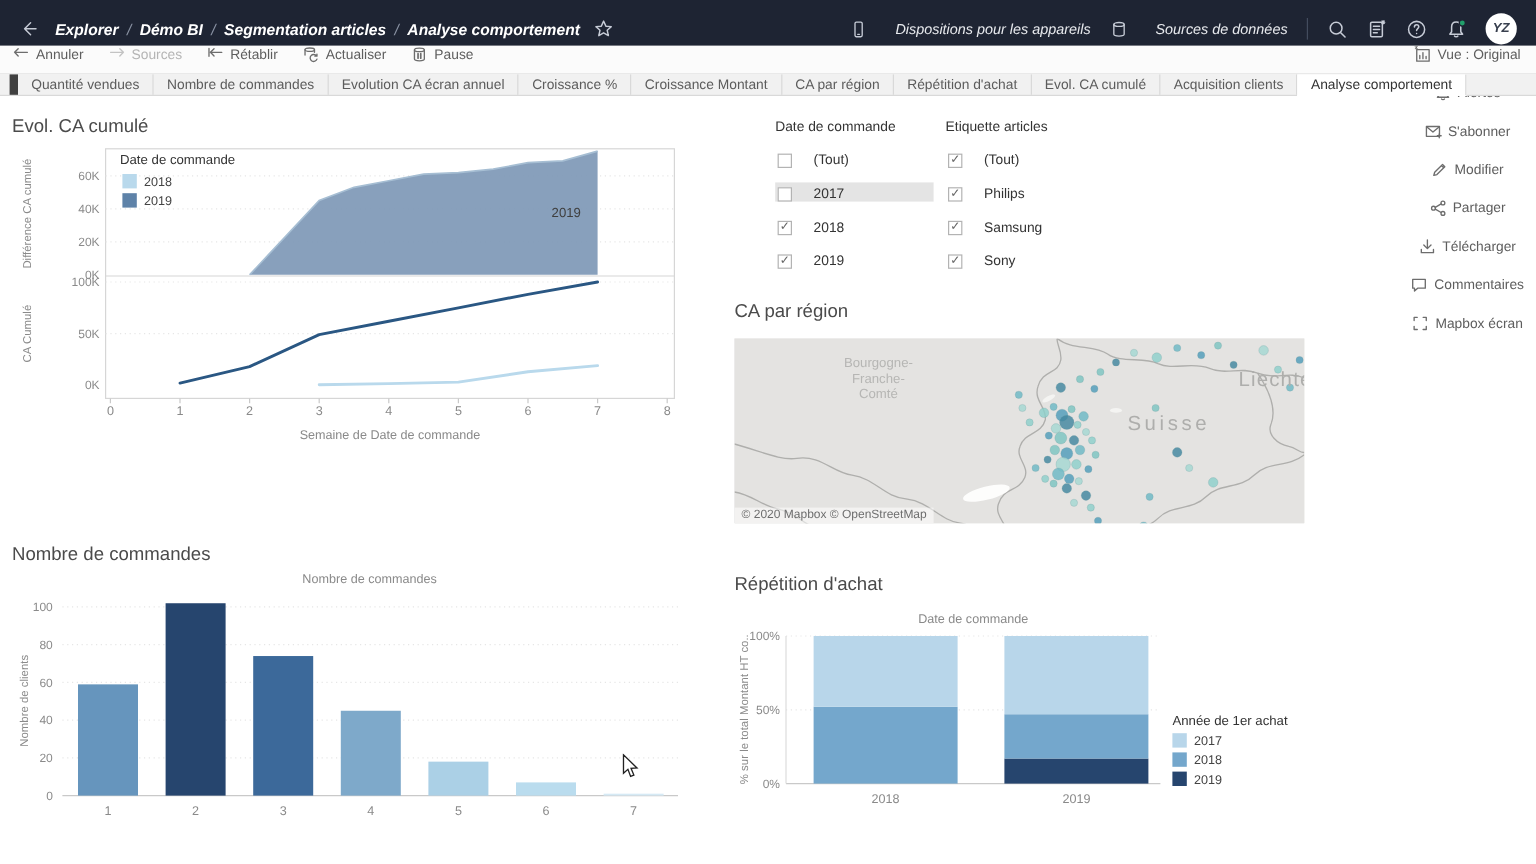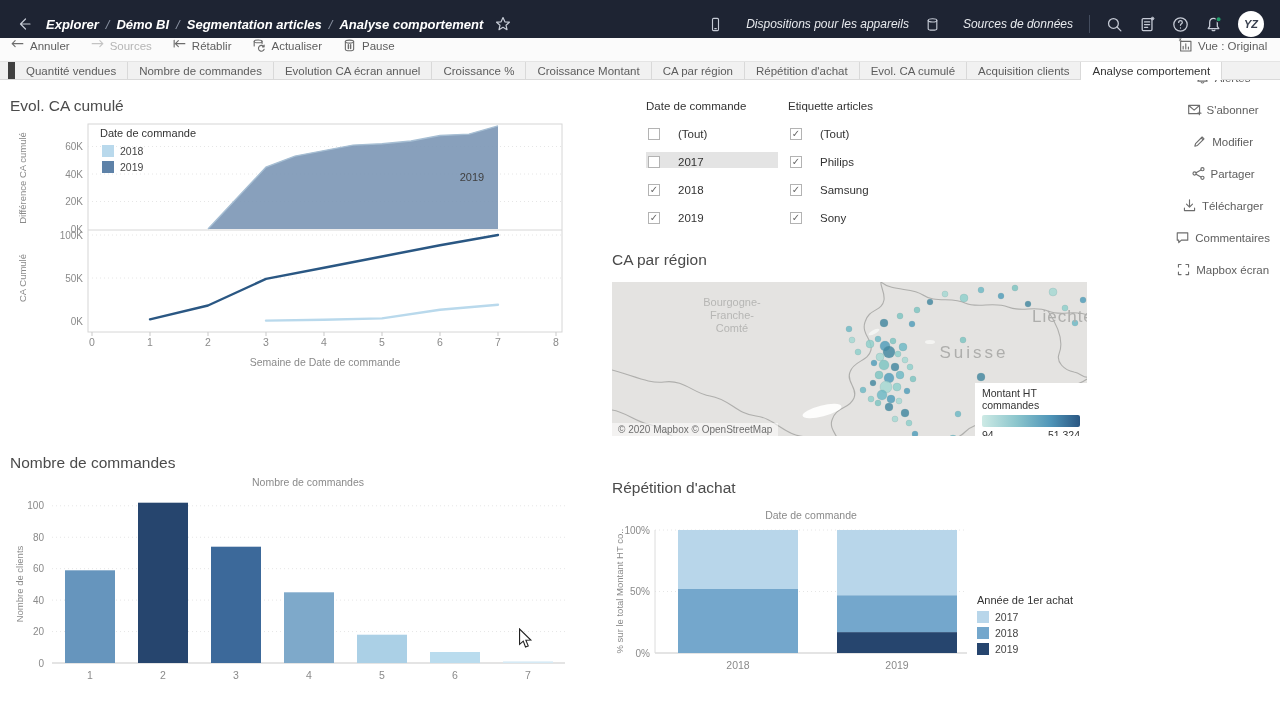--- a/index.html
+++ b/index.html
@@ -437,28 +437,20 @@
       <circle cx="246" cy="70" r="3" fill="#8ecfca" fill-opacity="0.82" stroke="#6d9aa0" stroke-width="0.4" stroke-opacity="0.5"></circle>
       <circle cx="237" cy="47" r="3" fill="#6cb8c4" fill-opacity="0.82" stroke="#6d9aa0" stroke-width="0.4" stroke-opacity="0.5"></circle>
       <g>
         <text x="120" y="24" font-size="11" fill="#b6b6b4" text-anchor="middle">Bourgogne-</text>
         <text x="120" y="37" font-size="11" fill="#b6b6b4" text-anchor="middle">Franche-</text>
         <text x="120" y="50" font-size="11" fill="#b6b6b4" text-anchor="middle">Comté</text>
       </g>
       <text x="362" y="76" font-size="17" fill="#aeaeac" text-anchor="middle" letter-spacing="3">Suisse</text>
       <text x="420" y="40" font-size="17" fill="#aeaeac" text-anchor="start" letter-spacing="1">Liechtenstein</text>
     </svg>
-  <div class="map-legend">
-    <div>Montant HT commandes</div>
-    <div class="grad"></div>
-    <div class="mm">
-      <span>94</span>
-      <span>51 324</span>
-    </div>
-  </div>
   <div class="map-attrib">© 2020 Mapbox © OpenStreetMap</div>
 </div>
 
 <div class="sec-title t-commandes">Nombre de commandes</div>
 <svg id="barChart" width="560" height="228" viewBox="0 0 560 228">
     <text x="298" y="18" font-size="10.5" fill="#8a8a8a" text-anchor="middle">Nombre de commandes</text>
     <line x1="42" y1="163.56" x2="555" y2="163.56" stroke="#e6e6e6" stroke-dasharray="1,3"></line>
     <line x1="42" y1="132.12" x2="555" y2="132.12" stroke="#e6e6e6" stroke-dasharray="1,3"></line>
     <line x1="42" y1="100.67999999999999" x2="555" y2="100.67999999999999" stroke="#e6e6e6" stroke-dasharray="1,3"></line>
     <line x1="42" y1="69.24" x2="555" y2="69.24" stroke="#e6e6e6" stroke-dasharray="1,3"></line>

